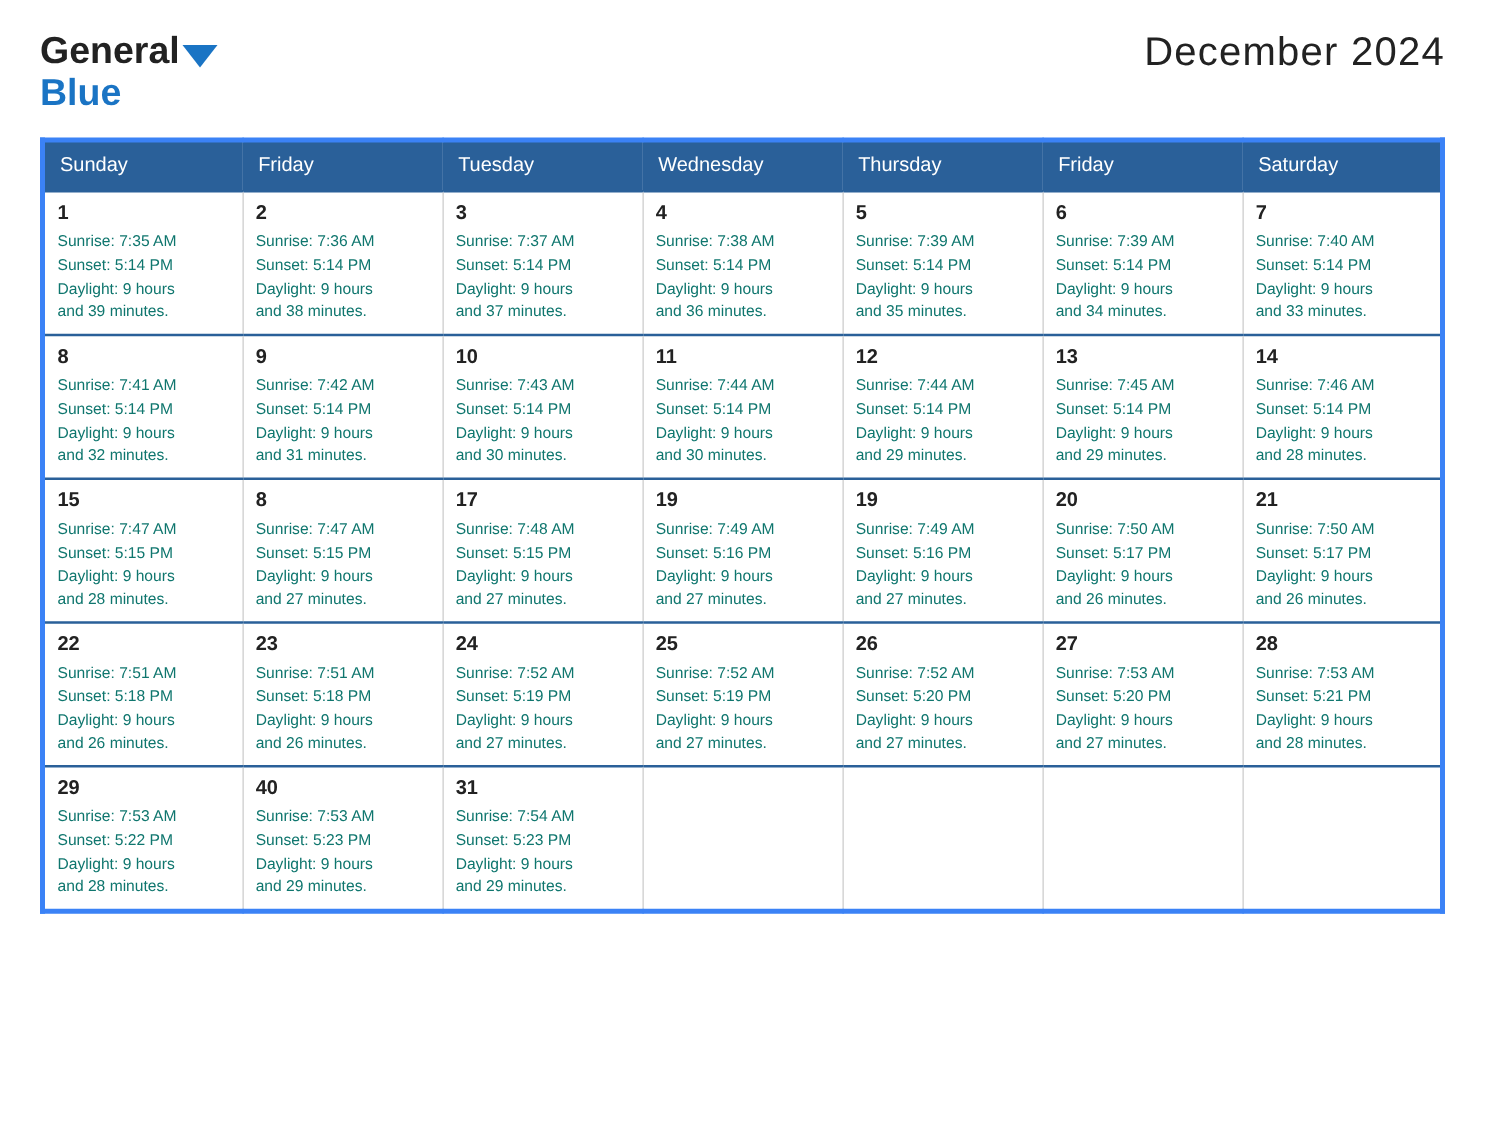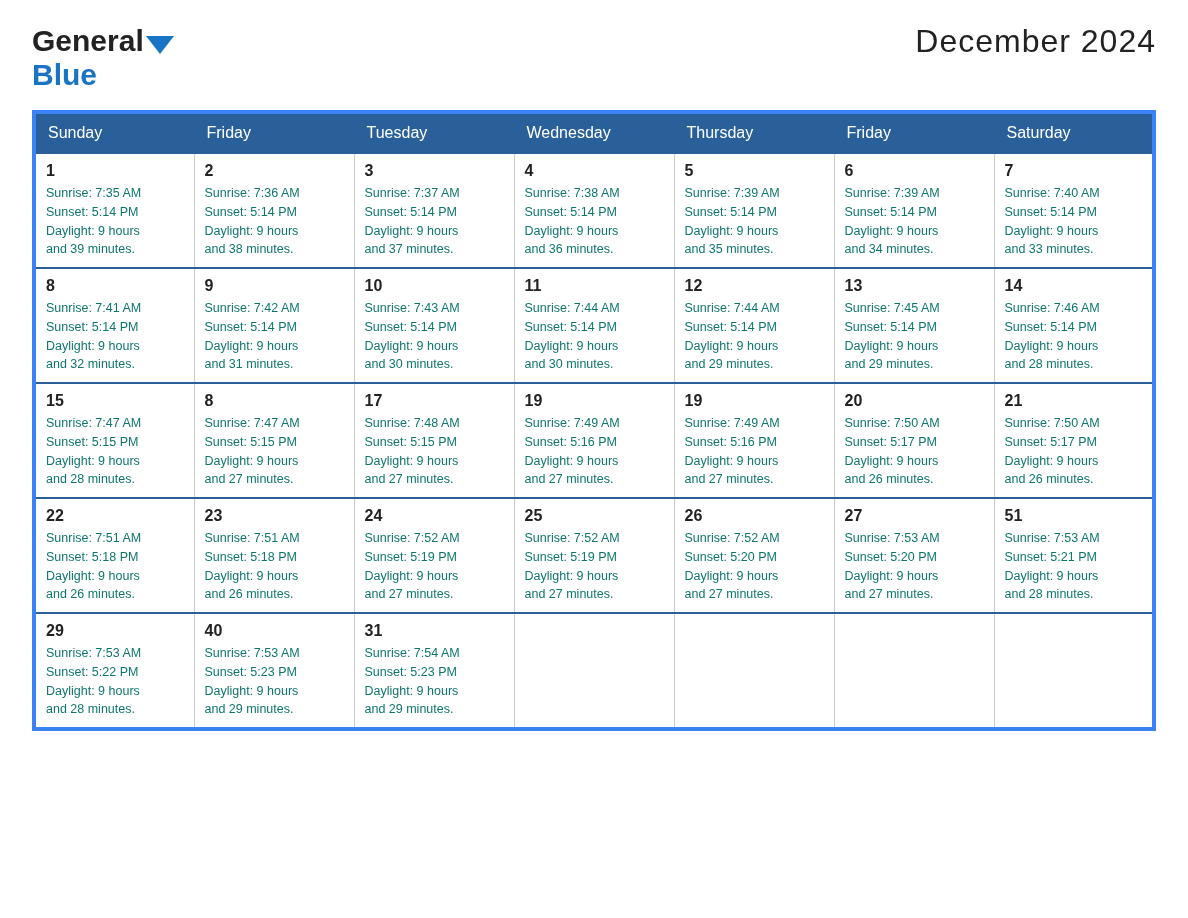--- a/index.html
+++ b/index.html
@@ -241,21 +241,21 @@
         </td>
         <td>
           <div class="day-number">26</div>
           <div class="day-info">Sunrise: 7:52 AM<br>Sunset: 5:20 PM<br>Daylight: 9 hours<br>and 27 minutes.</div>
         </td>
         <td>
           <div class="day-number">27</div>
           <div class="day-info">Sunrise: 7:53 AM<br>Sunset: 5:20 PM<br>Daylight: 9 hours<br>and 27 minutes.</div>
         </td>
         <td>
-          <div class="day-number">51</div>
+          <div class="day-number">28</div>
           <div class="day-info">Sunrise: 7:53 AM<br>Sunset: 5:21 PM<br>Daylight: 9 hours<br>and 28 minutes.</div>
         </td>
       </tr>
       <tr>
         <td>
           <div class="day-number">29</div>
           <div class="day-info">Sunrise: 7:53 AM<br>Sunset: 5:22 PM<br>Daylight: 9 hours<br>and 28 minutes.</div>
         </td>
         <td>
           <div class="day-number">40</div>

